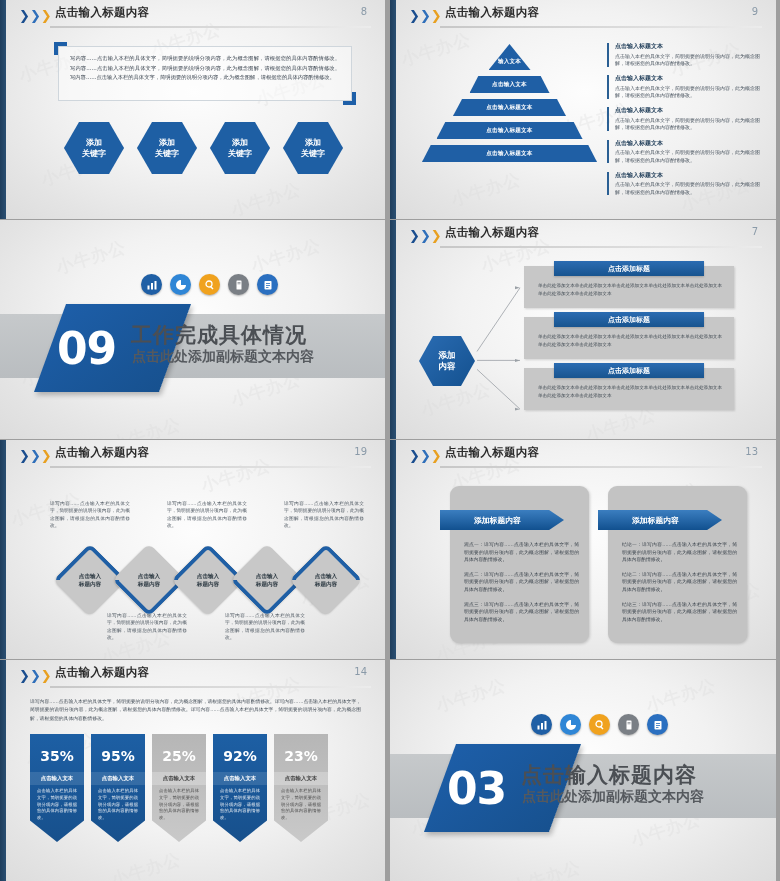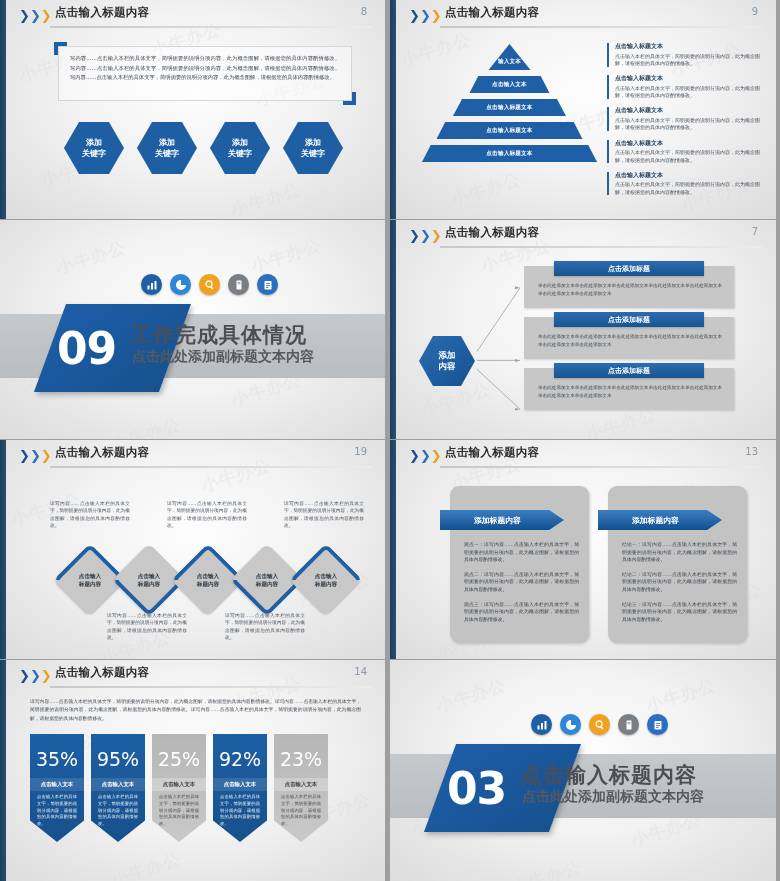--- a/index.html
+++ b/index.html
@@ -179,21 +179,21 @@
   
   .s14top{ position:absolute; left:18px; right:18px; top:6px;
      font-size:4.8px; line-height:8.3px; color:#414b55; text-align:justify;}
   .s14row{ position:absolute; left:18px; top:42px; display:flex; gap:7px;}
   .pen{ width:54px; position:relative; }
   .pen .shape{ width:54px; height:108px;
      clip-path:polygon(0 0,100% 0,100% 80%,50% 100%,0 80%);
      display:flex; flex-direction:column; align-items:center;}
   .pen.b .shape{ background:linear-gradient(to bottom,#1d5fa4,#17508c); }
   .pen.g .shape{ background:linear-gradient(to bottom,#b6b6b6,#c9c9c9); }
-  .pen .num{ font-size:19px; font-weight:400; color:#fff; margin-top:14px;text-align:right; }
+  .pen .num{ font-size:14px; font-weight:700; color:#fff; margin-top:14px;text-align:right; }
   .pen.g .num{ color:#fff; }
   .pen .hl{ width:100%; margin-top:8px; padding:3px 0;
      font-size:5.4px; font-weight:700; color:#fff; text-align:center;
      background:rgba(255,255,255,.10);}
   .pen.b .hl{ background:rgba(255,255,255,.12); }
   .pen.g .hl{ background:rgba(255,255,255,.25); color:#3f3f3f;}
   .pen p{ font-size:4.3px; line-height:6.8px; color:#eaeff4;
      padding:3px 7px 0; text-align:justify;}
   .pen.g p{ color:#4c4c4c; }
 </style>

